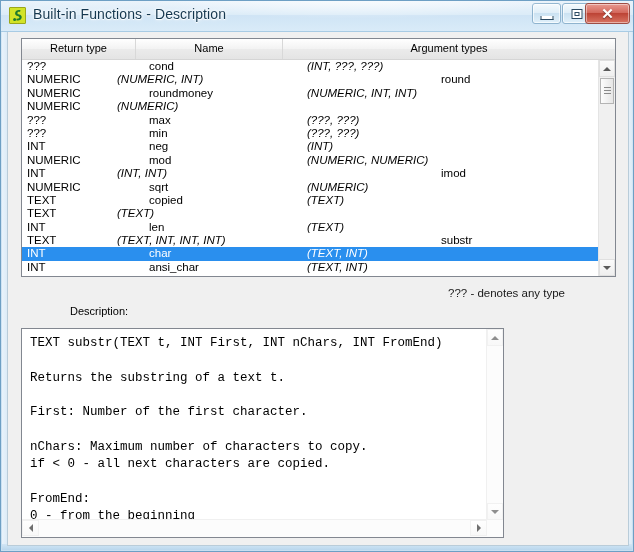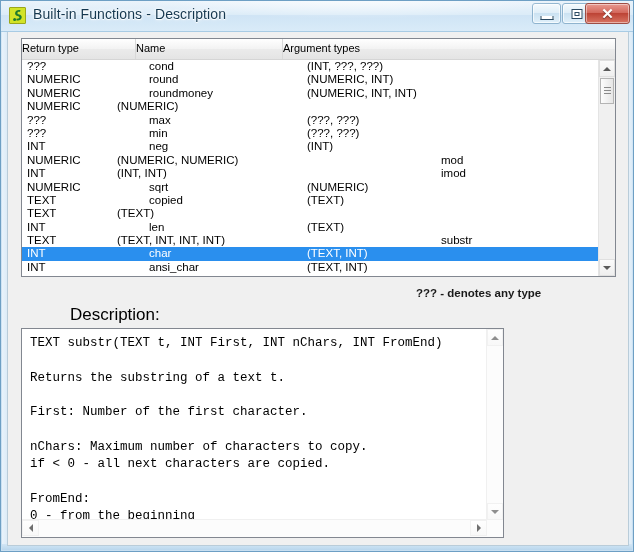--- a/index.html
+++ b/index.html
@@ -140,20 +140,21 @@
   }
   #list-header {
     position: absolute; left: 0; top: 0; right: 0; height: 20px;
     display: flex;
     background: linear-gradient(to bottom,#ffffff 0%,#f3f3f3 48%,#ebebeb 50%,#e4e4e4 100%);
     border-bottom: 1px solid #d5d5d5;
   }
   .hcell {
     font-size: 11px;
     color: #000;
+    text-align: center;
     line-height: 19px;
     border-right: 1px solid #d8d8d8;
     box-sizing: border-box;
     overflow: hidden;
     white-space: nowrap;
     cursor: default;
   }
   .hcell.c0 { width: 114px; }
   .hcell.c1 { width: 147px; }
   .hcell.c2 { flex: 1 1 auto; border-right: none; }
@@ -170,21 +171,21 @@
     font-size: 11.5px;
     line-height: 13.4px;
     color: #000;
     white-space: nowrap;
     cursor: default;
   }
   .lrow.sel { background: #2a8fee; color: #ffffff; }
   .lcell { box-sizing: border-box; overflow: hidden; }
   .lcell.c0 { width: 95px; padding-left: 5px; }
   .lcell.c1 { width: 158px; margin-left: 32px; }
-  .lcell.c2 { flex: 1 1 auto; }
+  .lcell.c2 { flex: 1 1 auto; font-style: italic; }
 
   
   #list-vscroll {
     position: absolute; right: 0; top: 21px; bottom: 0;
     width: 16px;
     background: #f0f0f0;
     border-left: 1px solid #e4e4e4;
   }
   .sb-btn {
     position: absolute; left: 0; width: 16px; height: 17px;
@@ -215,27 +216,26 @@
     content: "";
     position: absolute; left: 3px; top: 8px;
     width: 7px; height: 1px;
     background: #8a8a8a;
     box-shadow: 0 3px 0 #8a8a8a, 0 6px 0 #8a8a8a;
   }
 
   
   #desc-label {
     position: absolute; left: 14px; top: 273px;
-    font-size: 17px; color: #000; padding-left: 48px;
+    font-size: 11px; color: #000; padding-left: 48px;
   }
   #any-type-note {
-    position: absolute; left: 408px; top: 255px;
+    position: absolute; left: 440px; top: 255px;
     font-size: 11.5px; color: #1a1a1a;
     white-space: nowrap;
-    font-weight: bold;
   }
 
   
   #descbox {
     position: absolute;
     left: 13px; top: 296px;
     width: 483px; height: 210px;
     background: #ffffff;
     border: 1px solid #828790;
     box-sizing: border-box;
@@ -335,22 +335,22 @@
       </div>
 
       <div id="list-body">
           <div class="lrow">
             <div class="lcell c0">???</div>
             <div class="lcell c1">cond</div>
             <div class="lcell c2">(INT, ???, ???)</div>
           </div>
           <div class="lrow">
             <div class="lcell c0">NUMERIC</div>
+            <div class="lcell c2">(NUMERIC, INT)</div>
             <div class="lcell c1">round</div>
-            <div class="lcell c2">(NUMERIC, INT)</div>
           </div>
           <div class="lrow">
             <div class="lcell c0">NUMERIC</div>
             <div class="lcell c1">roundmoney</div>
             <div class="lcell c2">(NUMERIC, INT, INT)</div>
           </div>
           <div class="lrow">
             <div class="lcell c0">NUMERIC</div>
             <div class="lcell c2">(NUMERIC)</div>
           </div>
@@ -364,22 +364,22 @@
             <div class="lcell c1">min</div>
             <div class="lcell c2">(???, ???)</div>
           </div>
           <div class="lrow">
             <div class="lcell c0">INT</div>
             <div class="lcell c1">neg</div>
             <div class="lcell c2">(INT)</div>
           </div>
           <div class="lrow">
             <div class="lcell c0">NUMERIC</div>
+            <div class="lcell c1">mod</div>
             <div class="lcell c2">(NUMERIC, NUMERIC)</div>
-            <div class="lcell c1">mod</div>
           </div>
           <div class="lrow">
             <div class="lcell c0">INT</div>
             <div class="lcell c2">(INT, INT)</div>
             <div class="lcell c1">imod</div>
           </div>
           <div class="lrow">
             <div class="lcell c0">NUMERIC</div>
             <div class="lcell c1">sqrt</div>
             <div class="lcell c2">(NUMERIC)</div>

